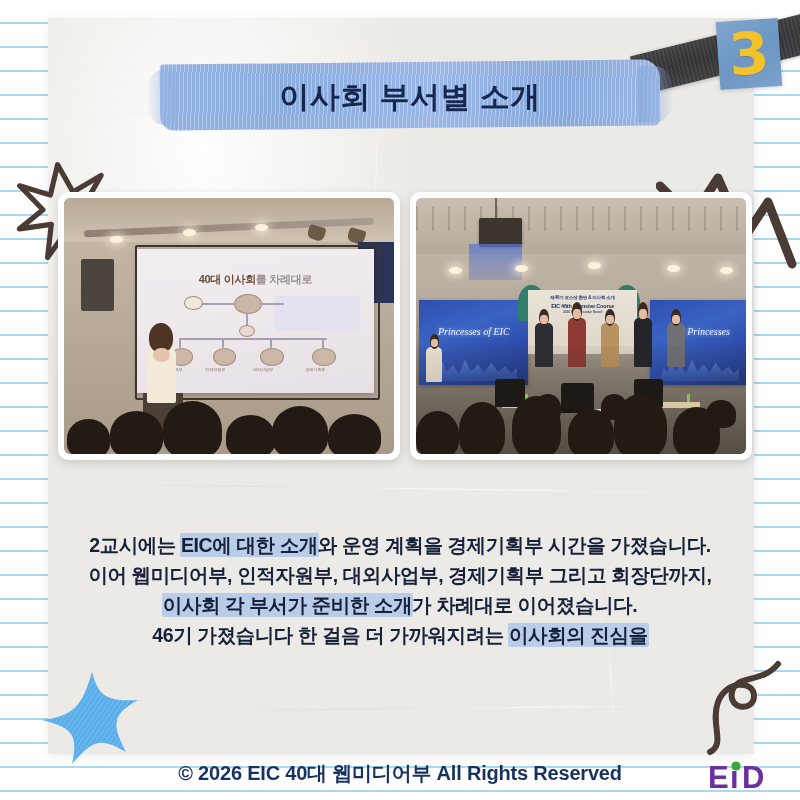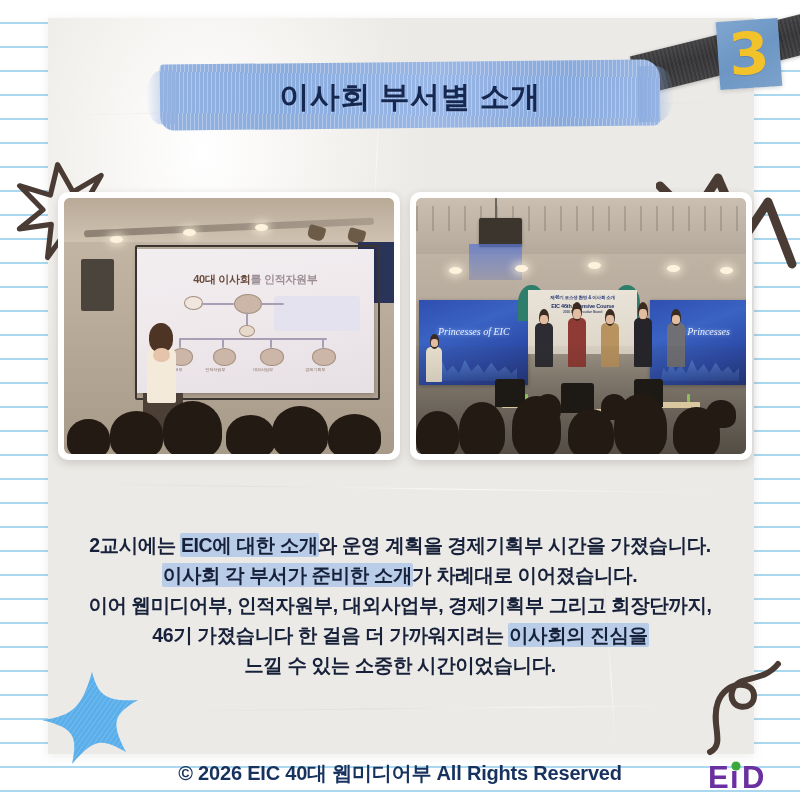--- a/index.html
+++ b/index.html
@@ -245,21 +245,21 @@
       <div class="dlight" style="left:14%;top:15%"></div>
       <div class="dlight" style="left:36%;top:12%"></div>
       <div class="dlight" style="left:58%;top:10%"></div>
       <div class="spot" style="left:74%;top:11%"></div>
       <div class="spot" style="left:86%;top:12%"></div>
       <div class="spkrbox"></div>
       <div class="bannerL"></div>
 
       <div class="screenL">
         <div class="sl-title">
-          <span>40대 이사회</span><em>를 인적자원부</em>
+          <span>40대 이사회</span><em>를 차례대로</em>
         </div>
         <div class="sl-box"></div>
         <div class="sl-circ" style="left:41%;top:31%;width:11%;height:13%"></div>
         <div class="sl-circ" style="left:20%;top:33%;width:7%;height:8%;background:#f0e6de"></div>
         <div class="sl-line" style="left:27%;top:37.5%;width:14%"></div>
         <div class="sl-line" style="left:52%;top:37.5%;width:10%"></div>
         <div class="sl-line" style="left:46%;top:44%;width:2px;height:10%"></div>
         <div class="sl-circ" style="left:43%;top:53%;width:6%;height:7%;background:#e7d9cc"></div>
         <div class="sl-line" style="left:18%;top:62%;width:62%"></div>
         <div class="sl-line" style="left:18%;top:62%;width:2px;height:7%"></div>
@@ -350,24 +350,23 @@
         <div class="head" style="left:36%;bottom:30%;width:8%;height:26%"></div>
         <div class="head" style="left:56%;bottom:32%;width:8%;height:24%"></div>
         <div class="head" style="left:88%;bottom:24%;width:9%;height:26%"></div>
       </div>
     </div>
   </div>
 
 
   <div class="body-text" id="paragraph">
       <span class="body-line"><span>2교시에는 </span><span class="hl">EIC에 대한 소개</span><span>와 운영 계획을 경제기획부 시간을 가졌습니다.</span></span>
+      <span class="body-line"><span>이어 웹미디어부, 인적자원부, 대외사업부, 경제기획부 그리고 회장단까지,</span></span>
       <span class="body-line"><span class="hl">이사회 각 부서가 준비한 소개</span><span>가 차례대로 이어졌습니다.</span></span>
-      <span class="body-line"><span>이어 웹미디어부, 인적자원부, 대외사업부, 경제기획부 그리고 회장단까지,</span></span>
       <span class="body-line"><span>46기 가졌습니다 한 걸음 더 가까워지려는 </span><span class="hl">이사회의 진심을</span></span>
-      <span class="body-line"><span>느낄 수 있는 소중한 시간이었습니다.</span></span>
     </div>
 
   <div class="footer">© 2026 EIC 40대 웹미디어부 All Rights Reserved</div>
   <svg class="footer-logo" viewBox="0 0 82 36">
     <text x="2" y="30" font-family="Liberation Sans, sans-serif" font-size="31" font-weight="bold" fill="#6a2fa0" letter-spacing="-1">E</text>
     <text x="24" y="30" font-family="Liberation Sans, sans-serif" font-size="31" font-weight="bold" fill="#6a2fa0" letter-spacing="-1">i</text>
     <text x="36" y="30" font-family="Liberation Sans, sans-serif" font-size="31" font-weight="bold" fill="#6a2fa0" letter-spacing="-1">D</text>
     <circle cx="30" cy="8" r="4.6" fill="#3aa83a"></circle>
   </svg>
 

